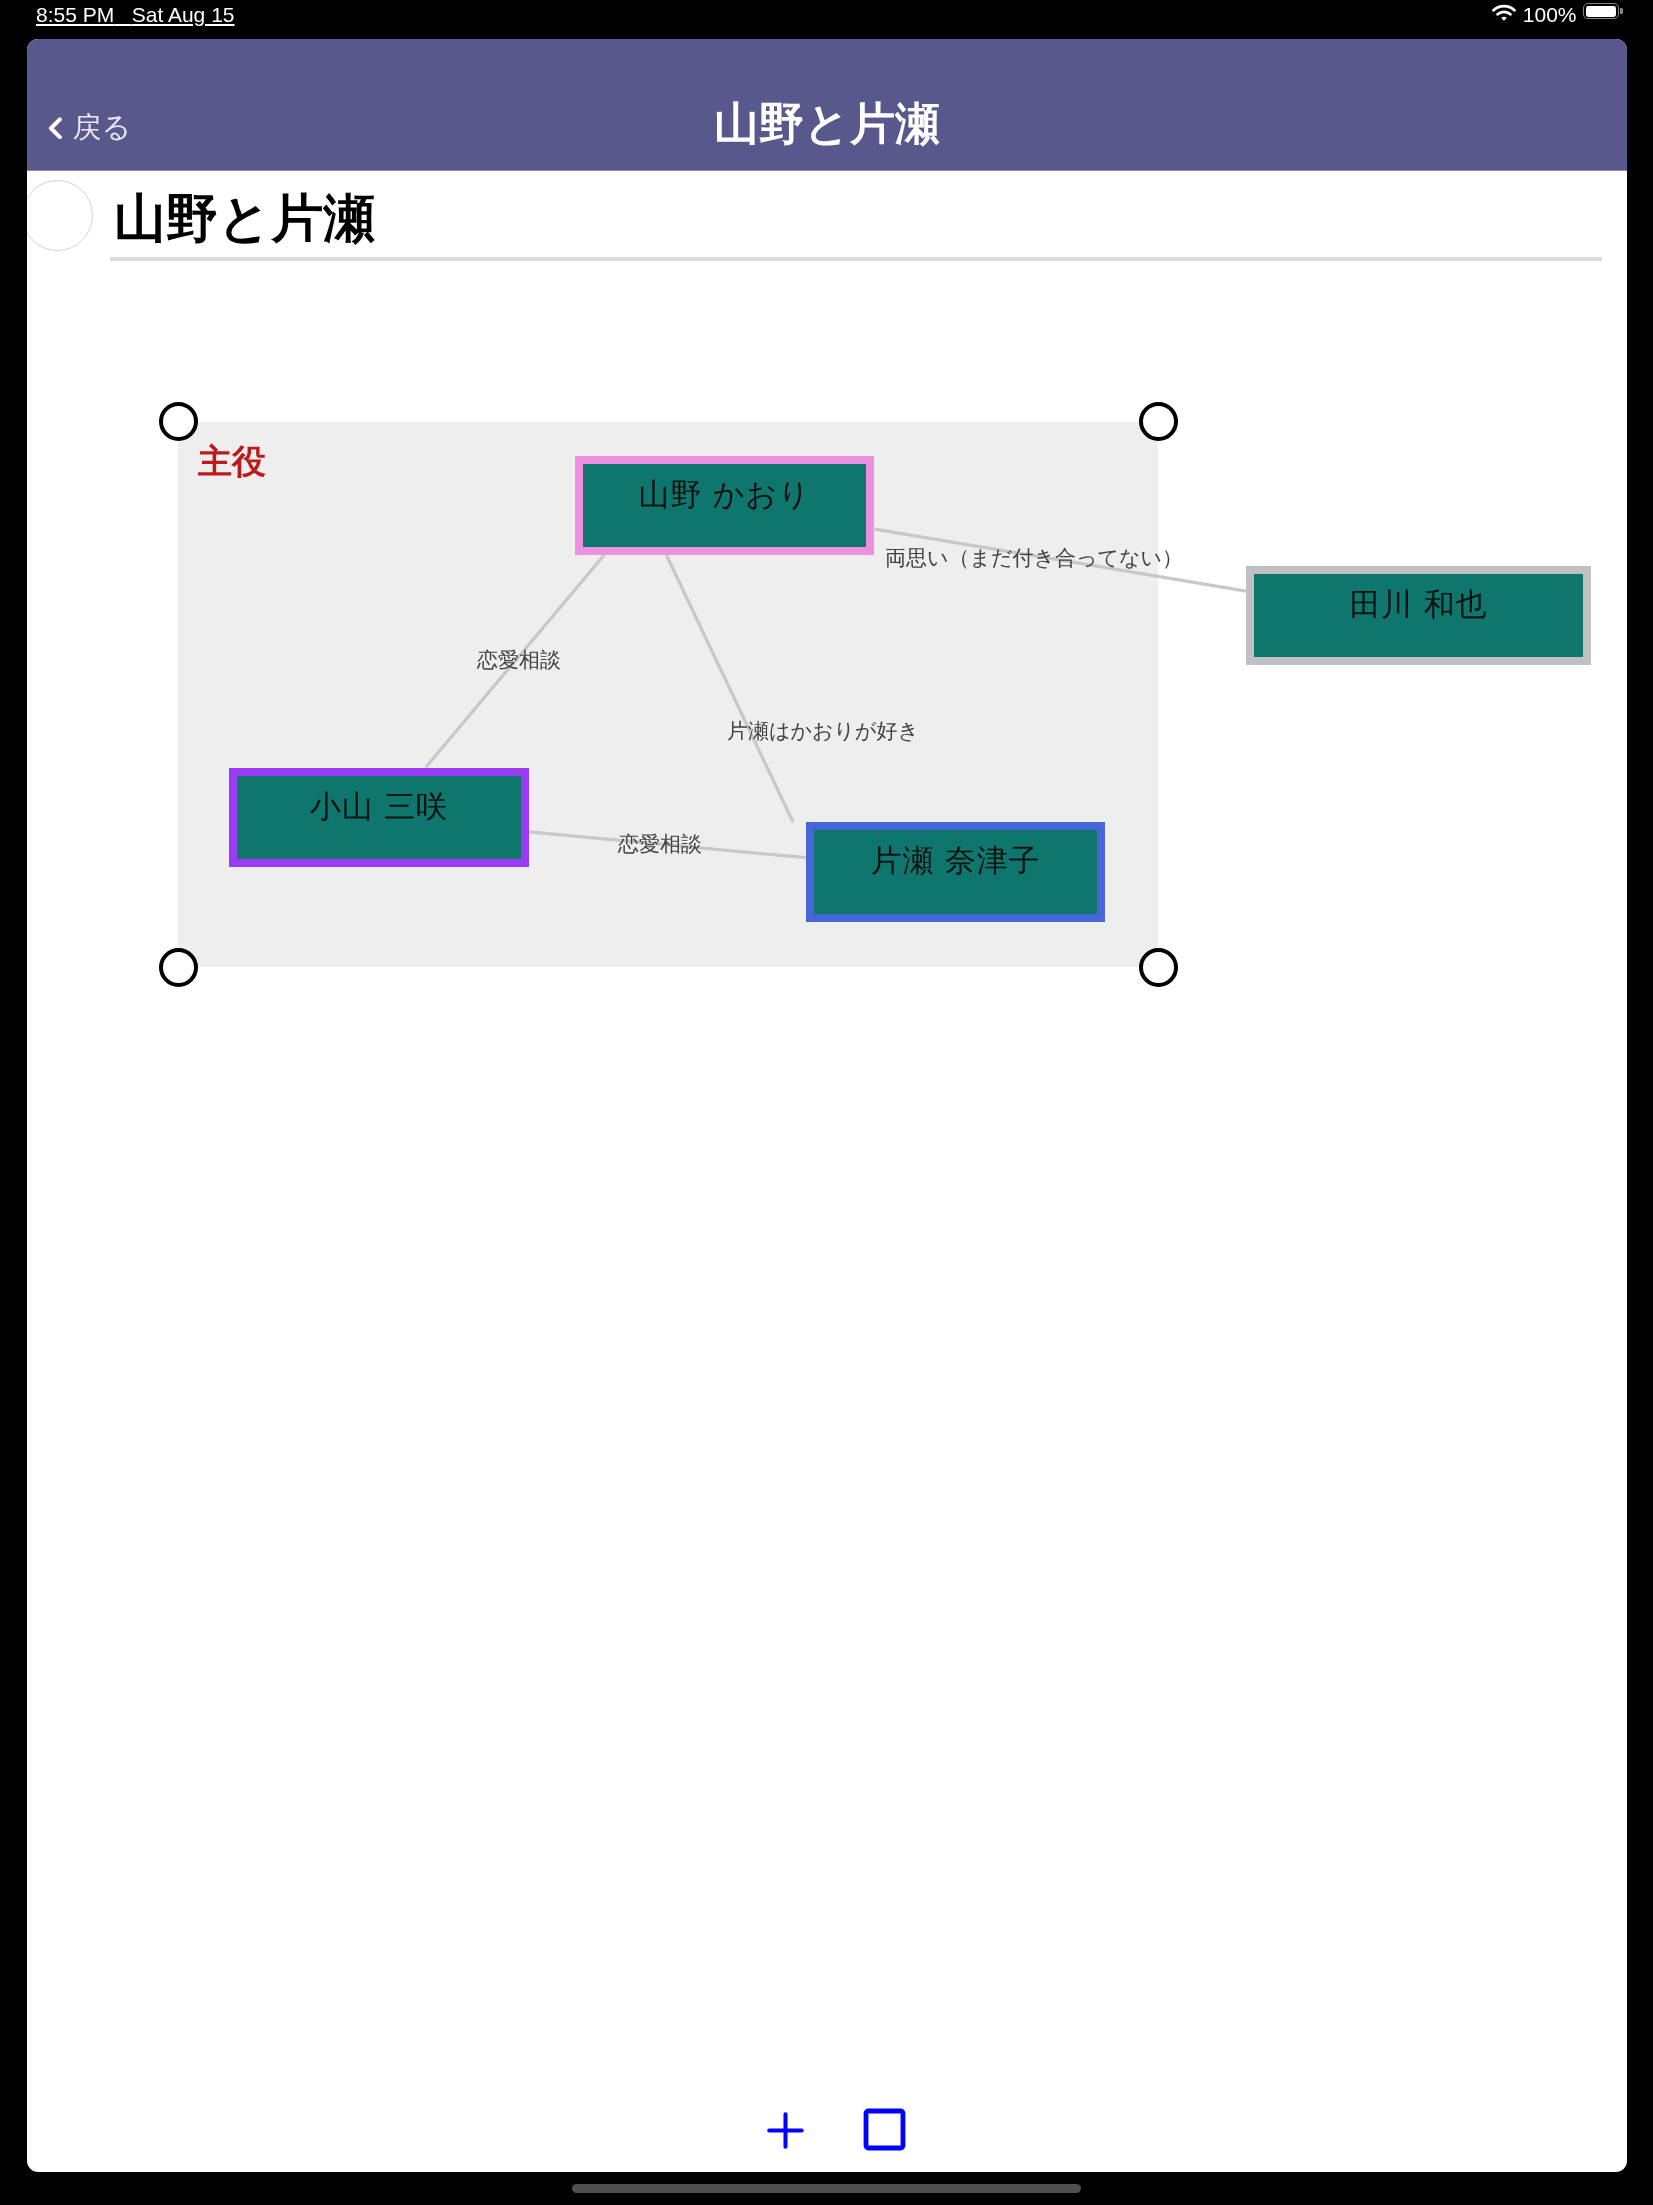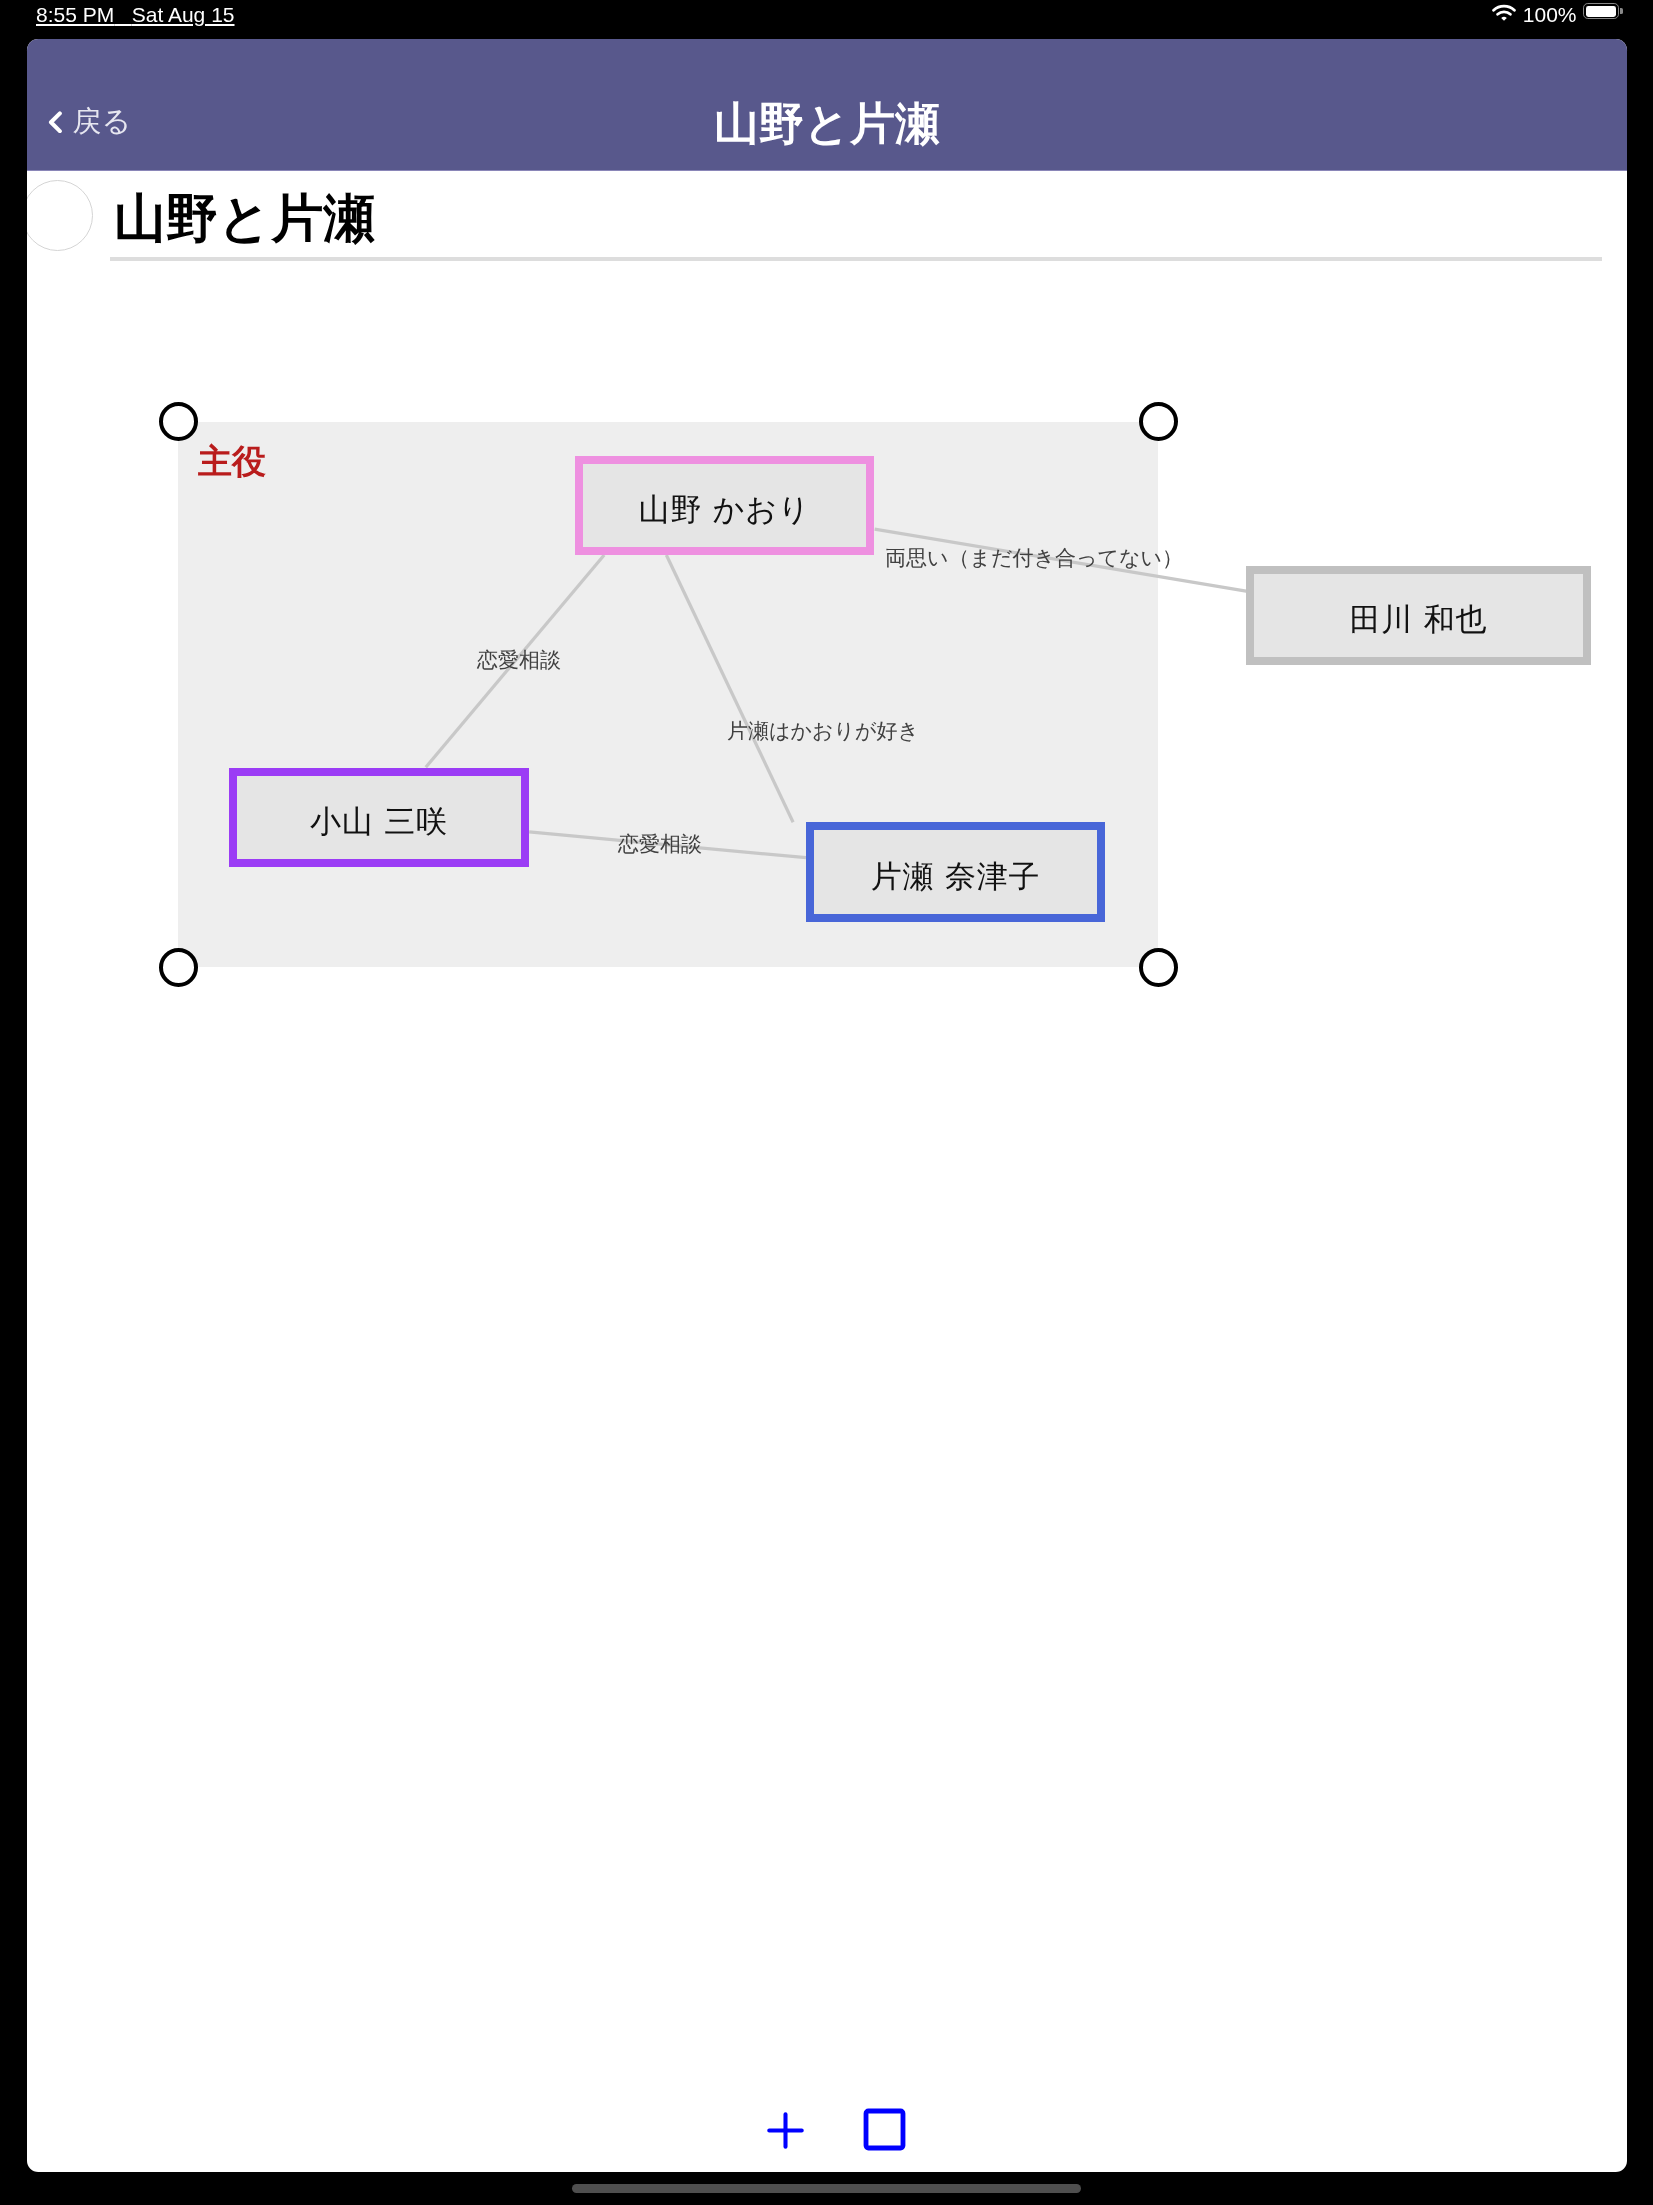--- a/index.html
+++ b/index.html
@@ -23,21 +23,21 @@
   .nav-title { left: 0; width: 1600px; top: 55px; text-align: center; color: #fff; font-size: 45px; font-weight: bold; }
 
   .title-circle { left: -4.8px; top: 141px; width: 71px; height: 71px; border: 1.6px solid #d4d4d4; border-radius: 50%; box-sizing: border-box; background: #fff; }
   .page-title { left: 87px; top: 145px; font-size: 52px; font-weight: bold; color: #000; }
   .divider { left: 83px; top: 218px; width: 1492px; height: 4px; background: #dddddd; }
 
   
   .diagram { left: 0; top: 0; width: 1600px; height: 2133px; }
   .group { background: #eeeeee; }
   .group-label { font-size: 34px; font-weight: bold; color: #b91c1c; }
-  .node { background: #e5e5e5; border-style: solid; border-width: 8px; box-sizing: border-box; display: flex; justify-content: center; cursor: pointer; align-items: center; }
+  .node { background: #0f766e; border-style: solid; border-width: 8px; box-sizing: border-box; display: flex; justify-content: center; cursor: pointer; }
   .node-label { margin-top: 9.7px; font-size: 31px; color: #111; letter-spacing: 0.8px; }
   .edge-label { font-size: 21px; color: #404040; white-space: nowrap; }
   .handle { width: 39px; height: 39px; border: 4px solid #000; border-radius: 50%; background: #fff; box-sizing: border-box; cursor: grab; }
 
   
   .tool-btn { cursor: pointer; }
   .home-bar { left: 572px; top: 2184px; width: 509px; height: 9px; background: #4f4f4f; border-radius: 4.8px; }
 </style>
 </head>
 <body>
@@ -53,21 +53,21 @@
   <div class="battery">
       <div class="battery-fill"></div>
       <div class="battery-nub"></div>
     </div>
 </div>
 
 <div class="abs sheet">
 
   <div class="abs navbar">
     <div class="abs nav-title">山野と片瀬</div>
-    <div class="abs back-btn" style="top:63px;gap:8px;">
+    <div class="abs back-btn" style="top:69px;gap:8px;">
       <svg class="chev" viewBox="0 0 22 28">
         <path d="M17 3 L6 14 L17 25" stroke="#fff" stroke-width="5" fill="none" stroke-linecap="round" stroke-linejoin="round"></path>
       </svg>
       <span>戻る</span>
     </div>
   </div>
 
   <div class="abs title-circle"></div>
   <div class="abs page-title">山野と片瀬</div>
   <div class="abs divider"></div>

